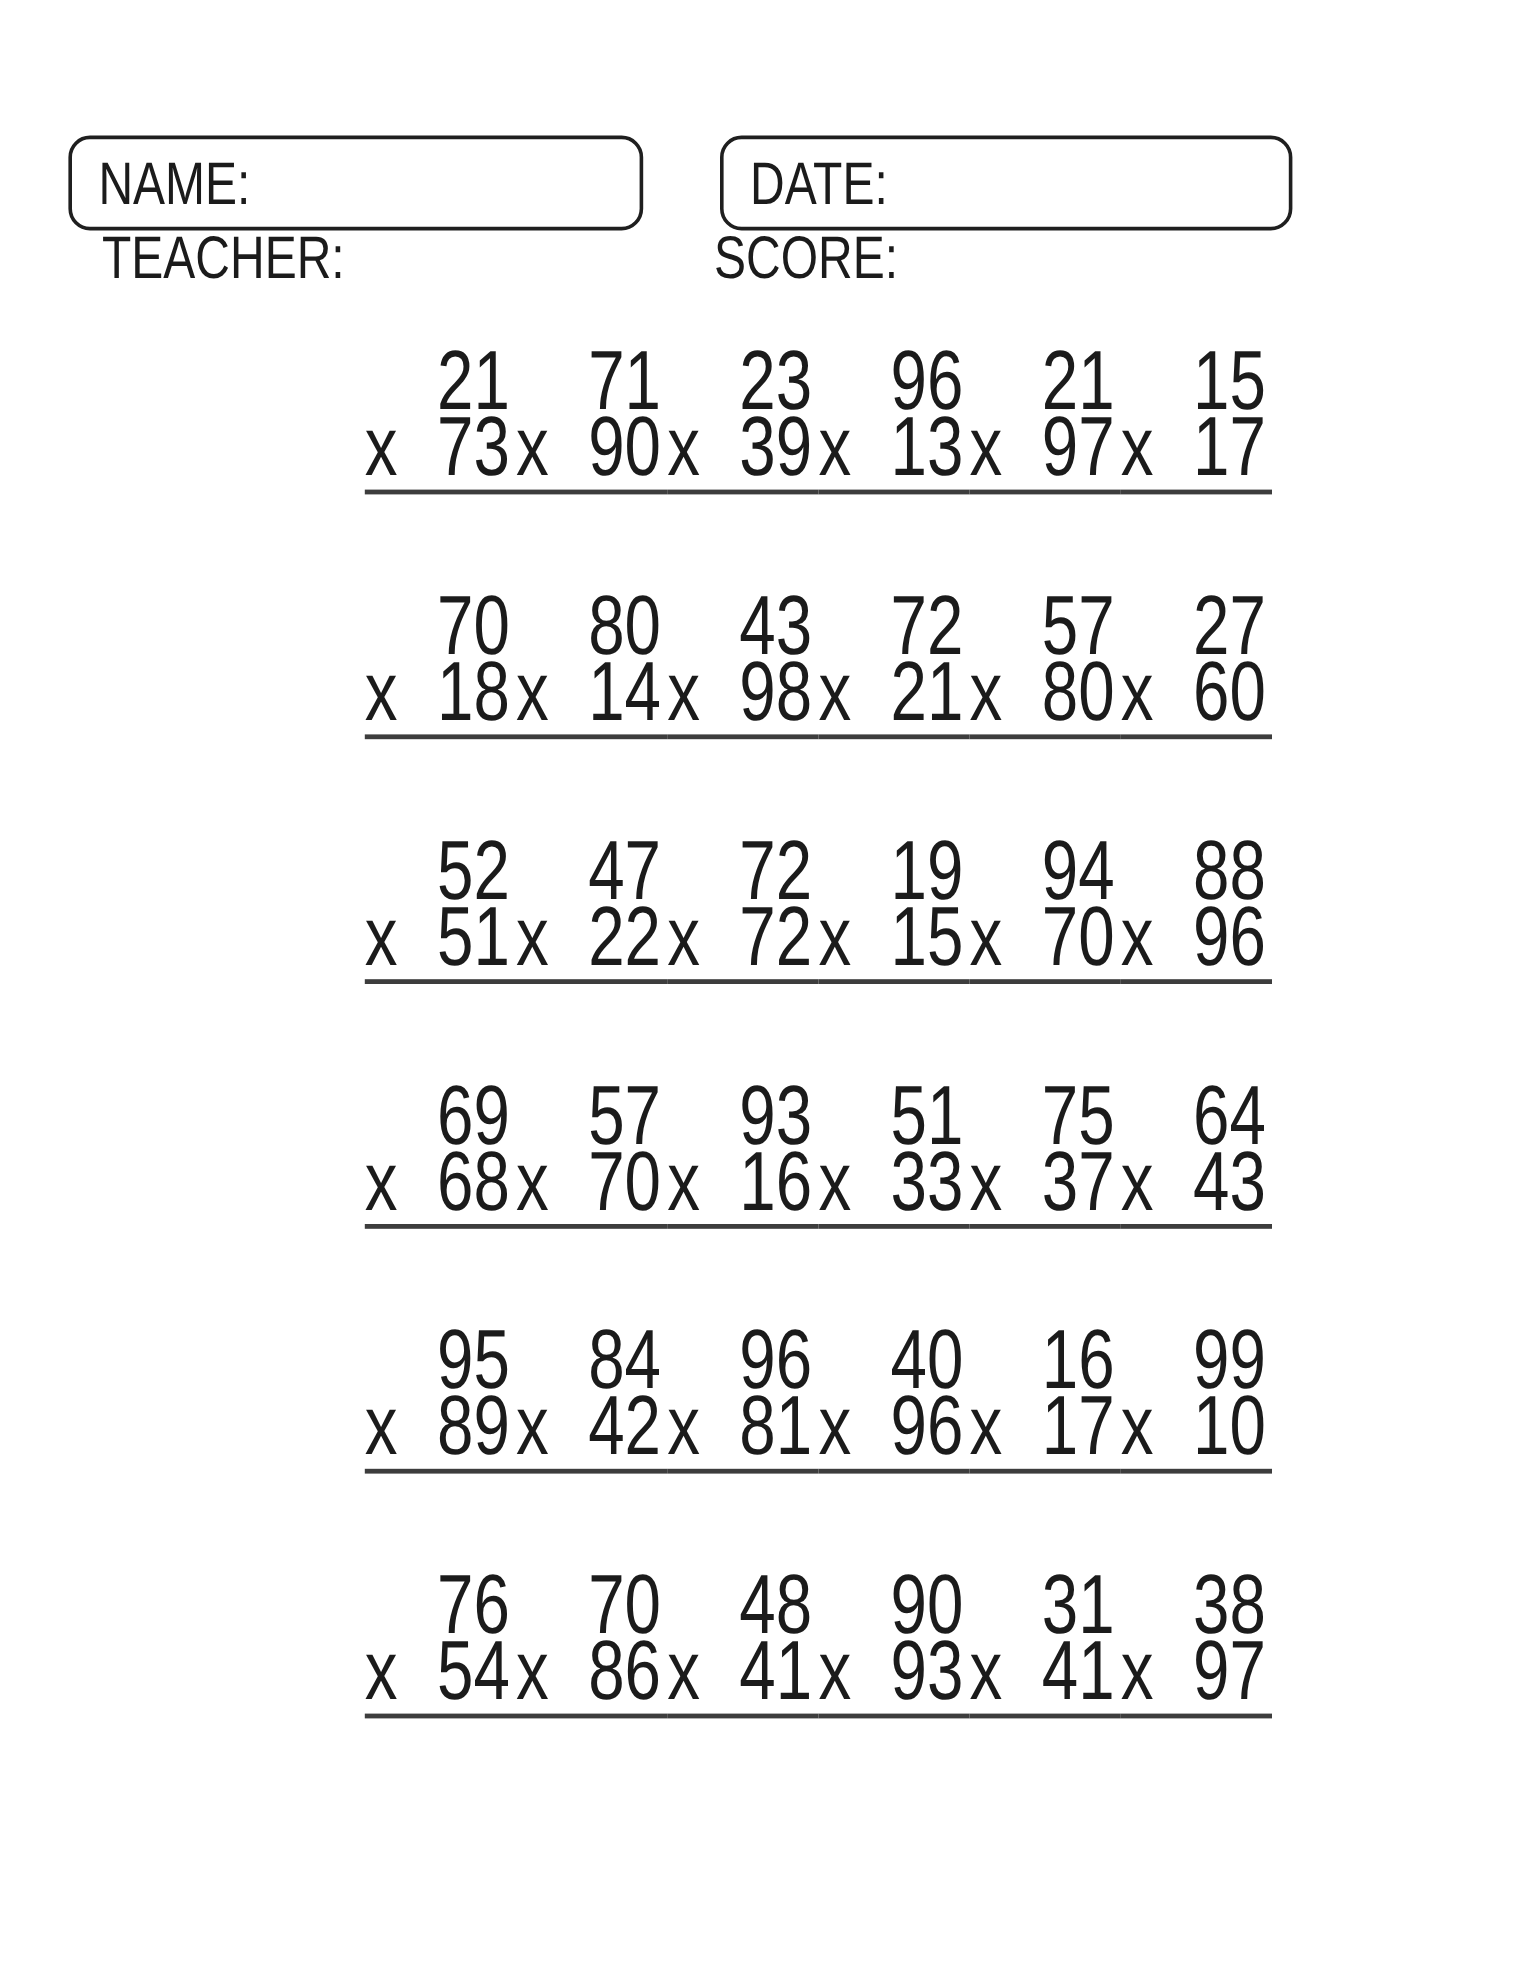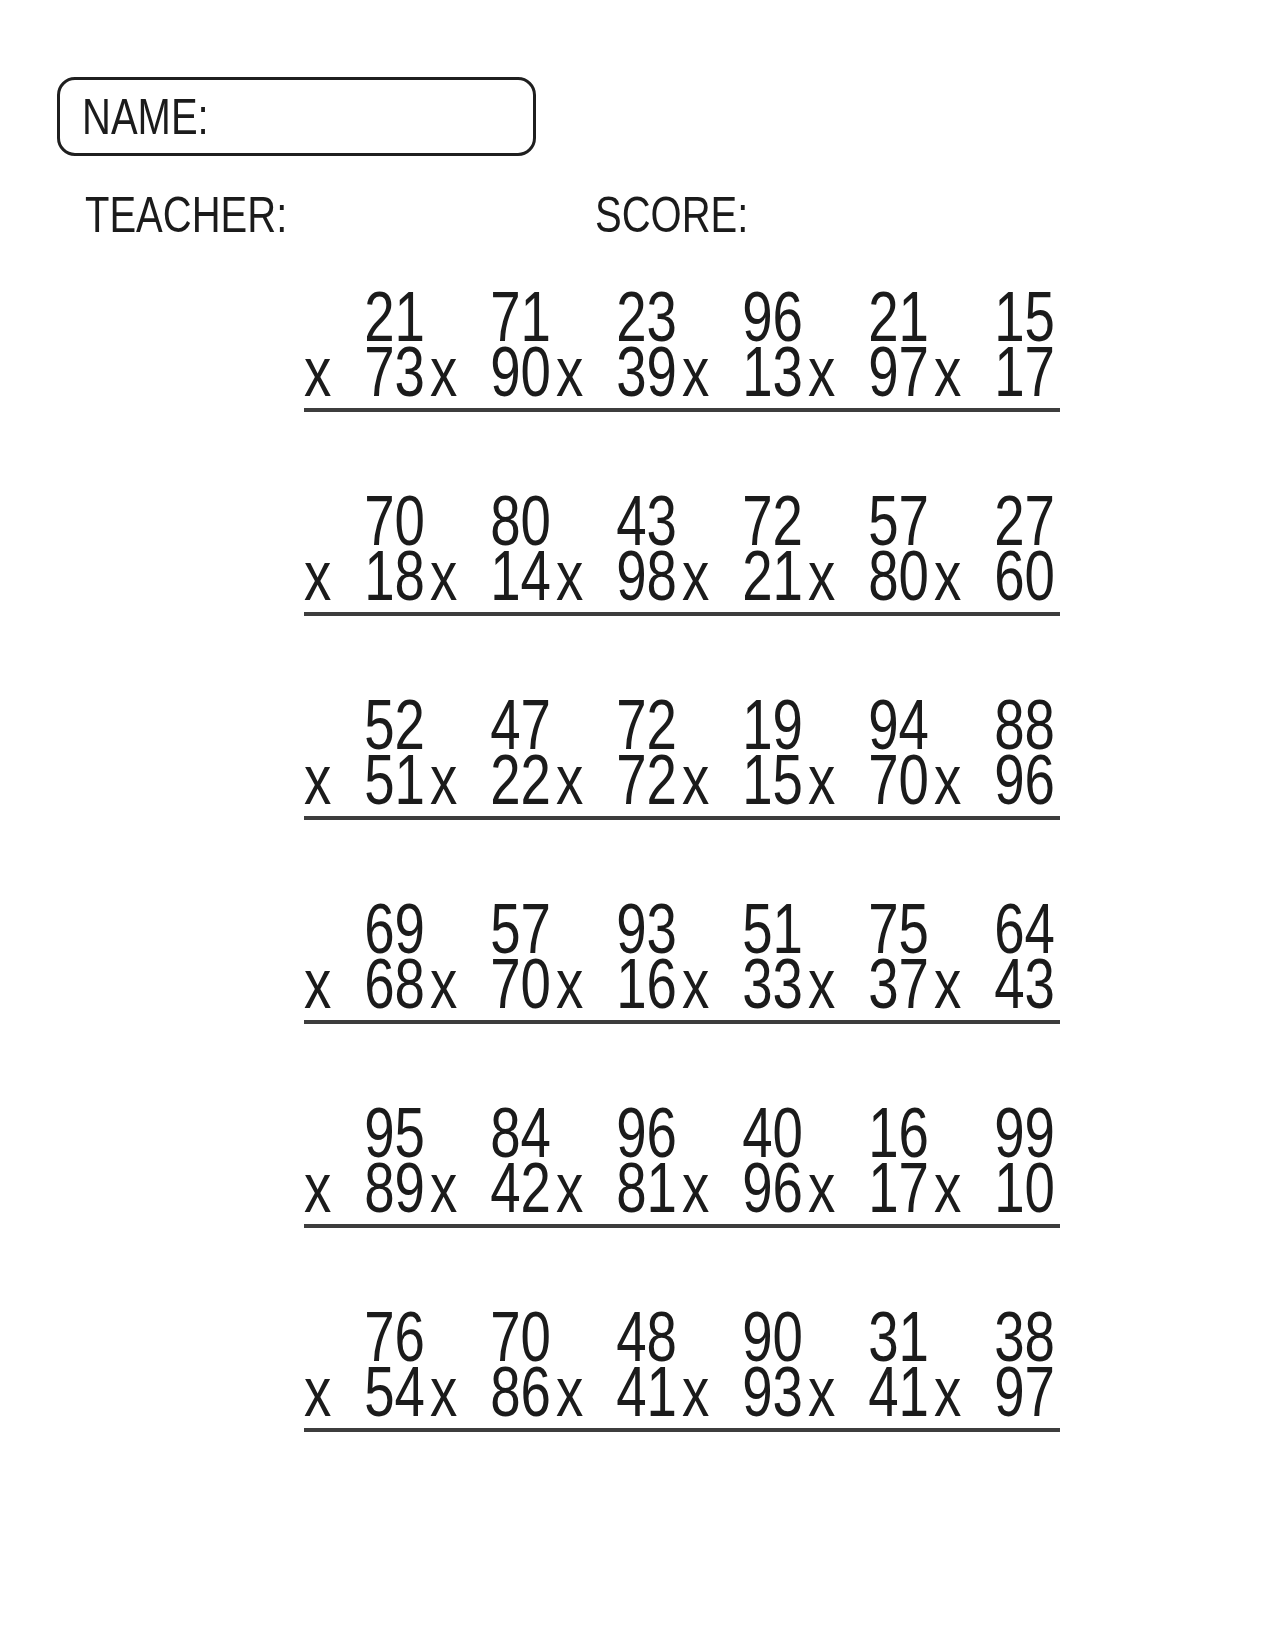--- a/index.html
+++ b/index.html
@@ -17,20 +17,21 @@
   }
   .sheet { position: absolute; inset: 0; }
 
   
   .box {
     position: absolute;
     border: 3px solid #1f1f1f;
     border-radius: 18px;
     background: #ffffff;
     box-sizing: border-box;
+    margin-top: 36px;
   }
   .box.name { left: 57px;  top: 77px; width: 479px; height: 79px; }
   .box.date { left: 600px; top: 77px; width: 477px; height: 79px; }
   .box-label {
     position: absolute;
     left: 22px;
     top: 50%;
     transform: translateY(-50%) scaleX(0.8);
     transform-origin: left center;
     font-size: 50px;
@@ -89,20 +90,23 @@
 </style>
 </head>
 <body>
 
 <div class="sheet">
 
   <div class="box name">
     <span class="box-label">NAME:</span>
   </div>
 
+  <div class="box date">
+    <span class="box-label">DATE:</span>
+  </div>
 
   <span class="plain-label teacher">TEACHER:</span>
   <span class="plain-label score">SCORE:</span>
 
   <div id="grid">
       <div class="prow">
         <div class="problem">
           <div class="top"><span class="n">21</span></div>
           <div class="bottom">
             <span class="n op">x</span>

